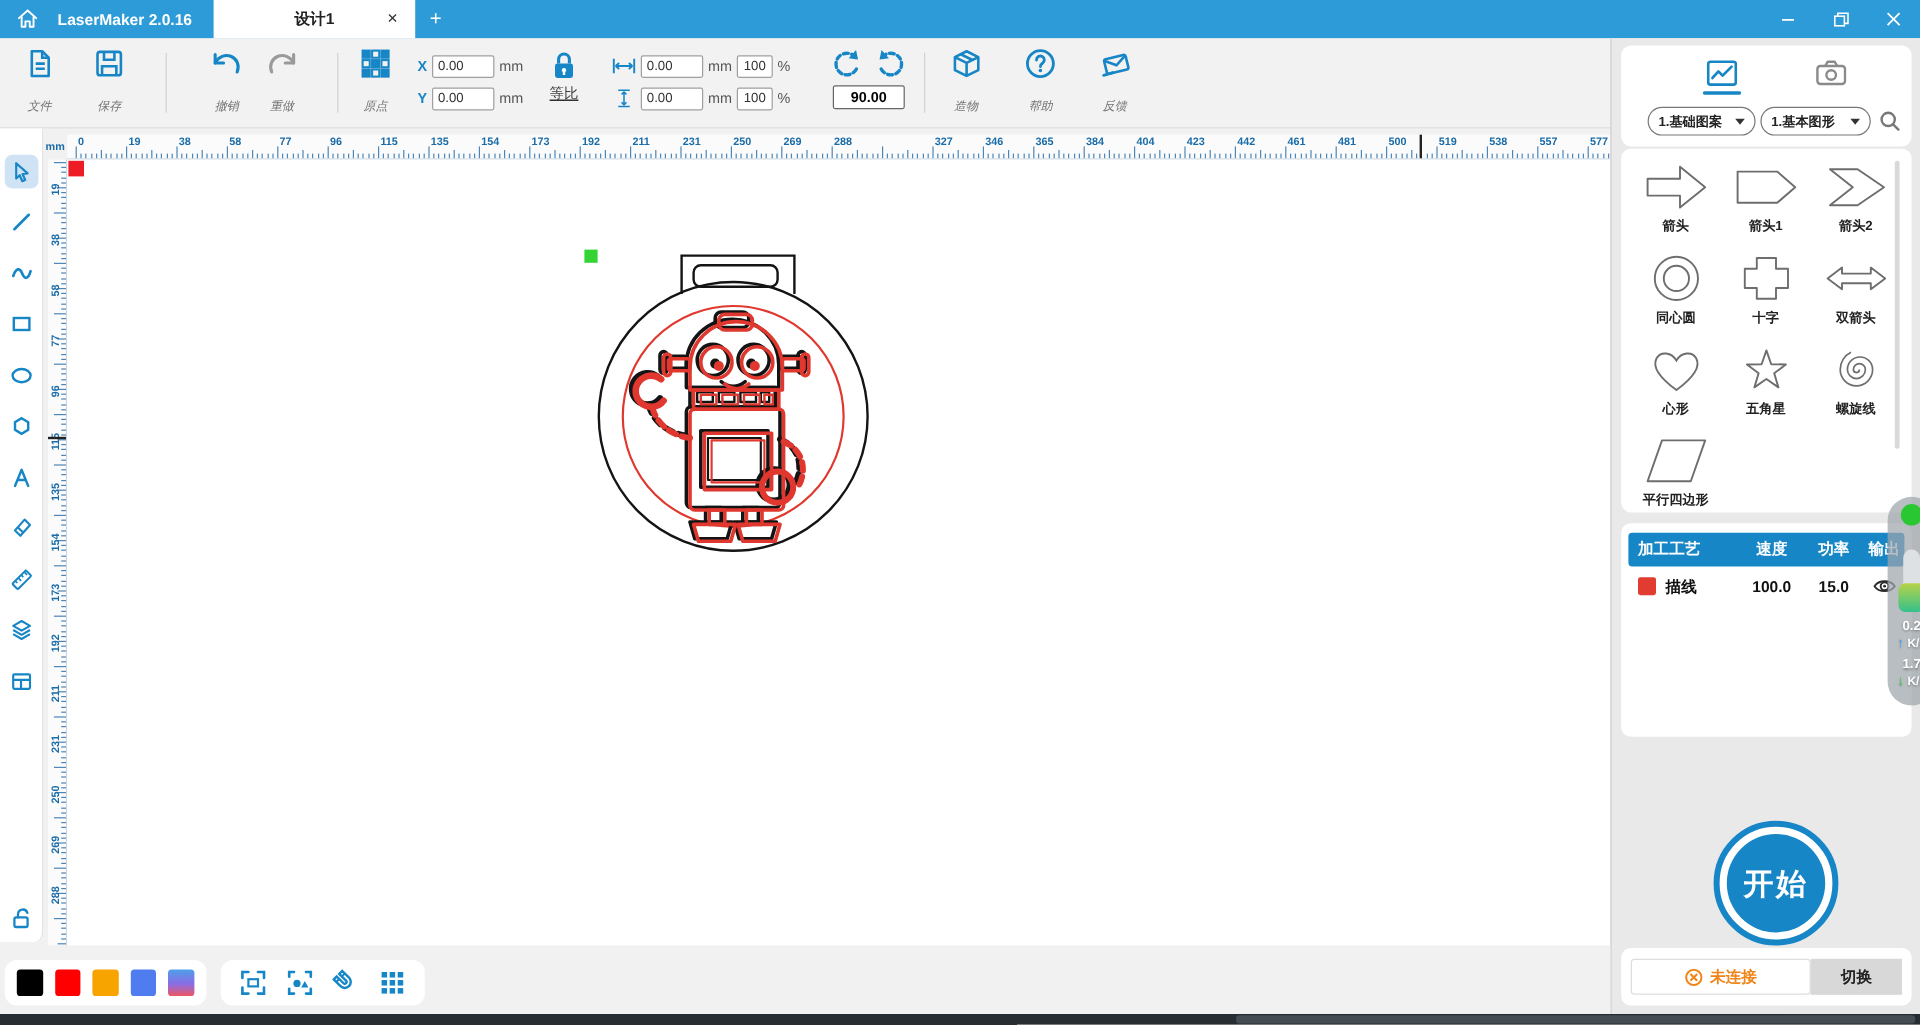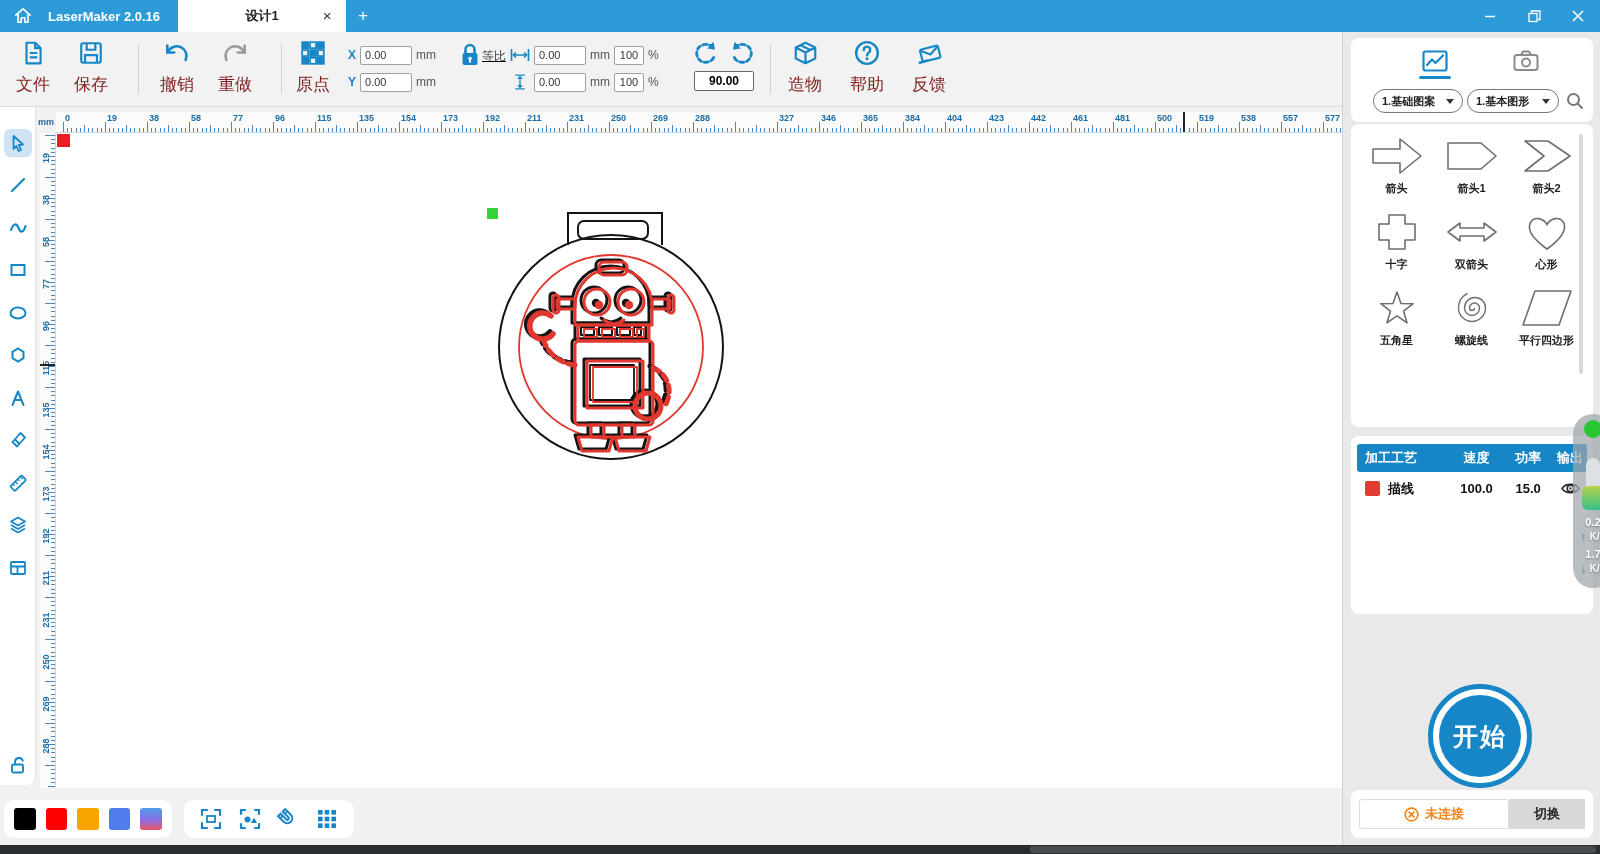--- a/index.html
+++ b/index.html
@@ -14,28 +14,28 @@
   .doc-tab { width:168px; background:#fff; display:flex; align-items:center; justify-content:center; position:relative; }
   .doc-tab .tab-label { font-size:13px; color:#222; font-weight:bold; }
   .tab-close { position:absolute; right:10px; top:7px; width:18px; height:18px; color:#333; font-size:15px; line-height:18px; text-align:center; cursor:pointer; }
   .new-tab { width:34px; color:#fff; font-size:17px; display:flex; align-items:center; justify-content:center; cursor:pointer; }
   .win-controls { margin-left:auto; display:flex; }
   .win-btn { width:44px; display:flex; align-items:center; justify-content:center; color:#fff; cursor:pointer; }
 
   
   .toolbar { position:absolute; left:0; top:32px; width:1600px; height:75px; background:#f2f2f2; border-bottom:1px solid #dedede; }
   .tb-btn { position:absolute; top:6px; width:50px; height:62px; display:flex; flex-direction:column; align-items:center; justify-content:space-between; padding:2px 0 4px; cursor:pointer; }
-  .tb-btn .lbl { font-size:17px; color:#7f1d1d; }
+  .tb-btn .lbl { font-size:10px; color:#737373;font-style:italic; }
   .tb-sep { position:absolute; top:12px; width:1px; height:50px; background:#d2d2d2; }
   .tb-field-row { position:absolute; display:flex; align-items:center; gap:4px; height:20px; }
   .tb-field-row .axis { color:#1786c6; font-weight:bold; font-size:12px; }
   .tb-field-row input { width:52px; height:19px; border:1px solid #9f9f9f; border-radius:2px; font-size:11px; padding:0 4px; color:#333; background:#fff; }
   .tb-field-row input.pct { width:30px; text-align:center; }
   .tb-field-row .unit { font-size:12px; color:#555; }
-  .lock-group { position:absolute; display:flex; flex-direction:row; align-items:center; cursor:pointer;text-decoration:underline; }
+  .lock-group { position:absolute; display:flex; flex-direction:column; align-items:center; cursor:pointer;text-decoration:underline; }
   .lock-group .lbl { font-size:12px; color:#3d3d3d; margin-top:2px; }
   .rot-group { position:absolute; display:flex; flex-direction:column; align-items:center; }
   .rot-icons { display:flex; gap:10px; }
   .rot-input { width:60px; height:20px; border:1px solid #666; border-radius:2px; font-size:12px; font-weight:bold; text-align:center; margin-top:4px; background:#fff; }
 
   
   .palette { position:absolute; left:0; top:107px; width:36px; height:678px; background:#fff; border-right:1px solid #e2e2e2; border-radius:0 0 8px 0; }
   .pal-tool { position:absolute; left:4px; width:28px; height:28px; display:flex; align-items:center; justify-content:center; border-radius:6px; cursor:pointer; }
   .pal-tool.active { background:#cfe3f5; }
 
@@ -151,21 +151,21 @@
       <span class="lbl">文件</span>
     </div>
     <div class="tb-btn" style="left:66px">
       <svg width="26" height="26" viewBox="0 0 24 24">
           <rect x="3" y="3" width="18" height="18" rx="2" fill="none" stroke="#1786c6" stroke-width="2"></rect>
           <path d="M8,3 V9 H16 V3 M6.5,21 V14 H17.5 V21" fill="none" stroke="#1786c6" stroke-width="2"></path>
         </svg>
       <span class="lbl">保存</span>
     </div>
     <div class="tb-sep" style="left:138px"></div>
-    <div class="tb-btn" style="left:152px">
+    <div class="tb-btn" style="left:164px">
       <svg width="28" height="26" viewBox="0 0 26 24">
           <path d="M4,5 V11.5 H10.5" fill="none" stroke="#1786c6" stroke-width="2.4" stroke-linecap="round" stroke-linejoin="round"></path>
           <path d="M4,11.5 C6.5,6.5 12,4.5 16.5,6.5 C21,8.5 23,13.5 21,18.5" fill="none" stroke="#1786c6" stroke-width="2.4" stroke-linecap="round"></path>
         </svg>
       <span class="lbl">撤销</span>
     </div>
     <div class="tb-btn" style="left:210px">
       <svg width="28" height="26" viewBox="0 0 26 24">
           <path d="M22,5 V11.5 H15.5" fill="none" stroke="#9a9a9a" stroke-width="2.4" stroke-linecap="round" stroke-linejoin="round"></path>
           <path d="M22,11.5 C19.5,6.5 14,4.5 9.5,6.5 C5,8.5 3,13.5 5,18.5" fill="none" stroke="#9a9a9a" stroke-width="2.4" stroke-linecap="round"></path>
@@ -948,20 +948,27 @@
         <span class="shape-label">箭头1</span>
       </div>
       <div class="shape-cell">
         <svg width="54" height="44" viewBox="0 0 54 44">
             <polygon points="5,7 28,7 50,22 28,37 5,37 24,22" fill="none" stroke="#6e6e6e" stroke-width="1.6" stroke-linejoin="round"></polygon>
           </svg>
         <span class="shape-label">箭头2</span>
       </div>
       <div class="shape-cell">
         <svg width="54" height="44" viewBox="0 0 54 44">
+            <circle cx="27" cy="22" r="18" fill="none" stroke="#6e6e6e" stroke-width="1.6"></circle>
+            <circle cx="27" cy="22" r="10.5" fill="none" stroke="#6e6e6e" stroke-width="1.6"></circle>
+          </svg>
+        <span class="shape-label">同心圆</span>
+      </div>
+      <div class="shape-cell">
+        <svg width="54" height="44" viewBox="0 0 54 44">
             <polygon points="19,5 35,5 35,14 45,14 45,30 35,30 35,39 19,39 19,30 9,30 9,14 19,14" fill="none" stroke="#6e6e6e" stroke-width="1.6" stroke-linejoin="round"></polygon>
           </svg>
         <span class="shape-label">十字</span>
       </div>
       <div class="shape-cell">
         <svg width="54" height="44" viewBox="0 0 54 44">
             <polygon points="3,22 15,13 15,18 39,18 39,13 51,22 39,31 39,26 15,26 15,31" fill="none" stroke="#6e6e6e" stroke-width="1.6" stroke-linejoin="round"></polygon>
           </svg>
         <span class="shape-label">双箭头</span>
       </div>

